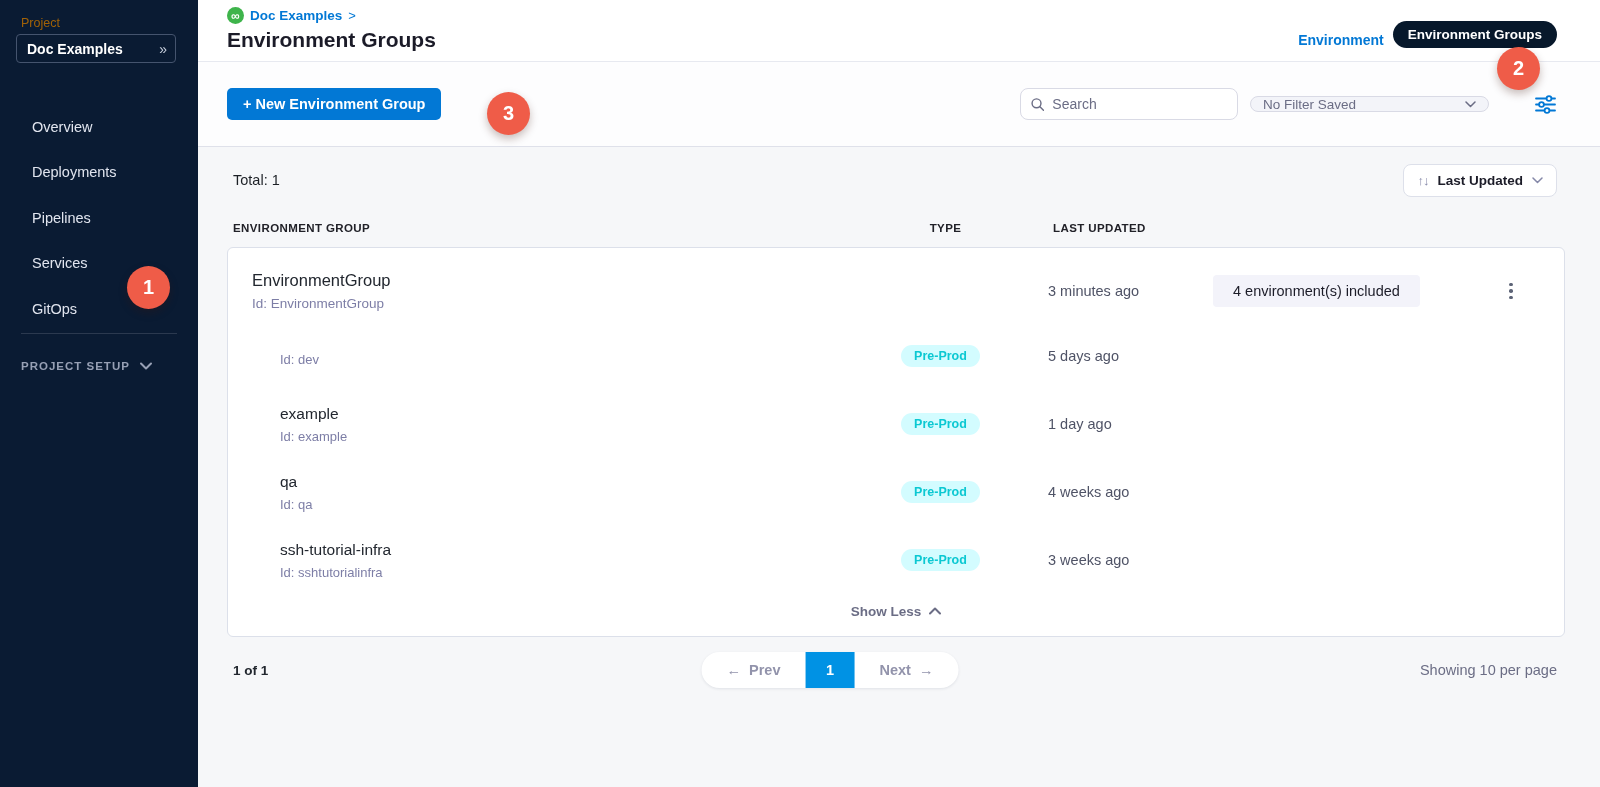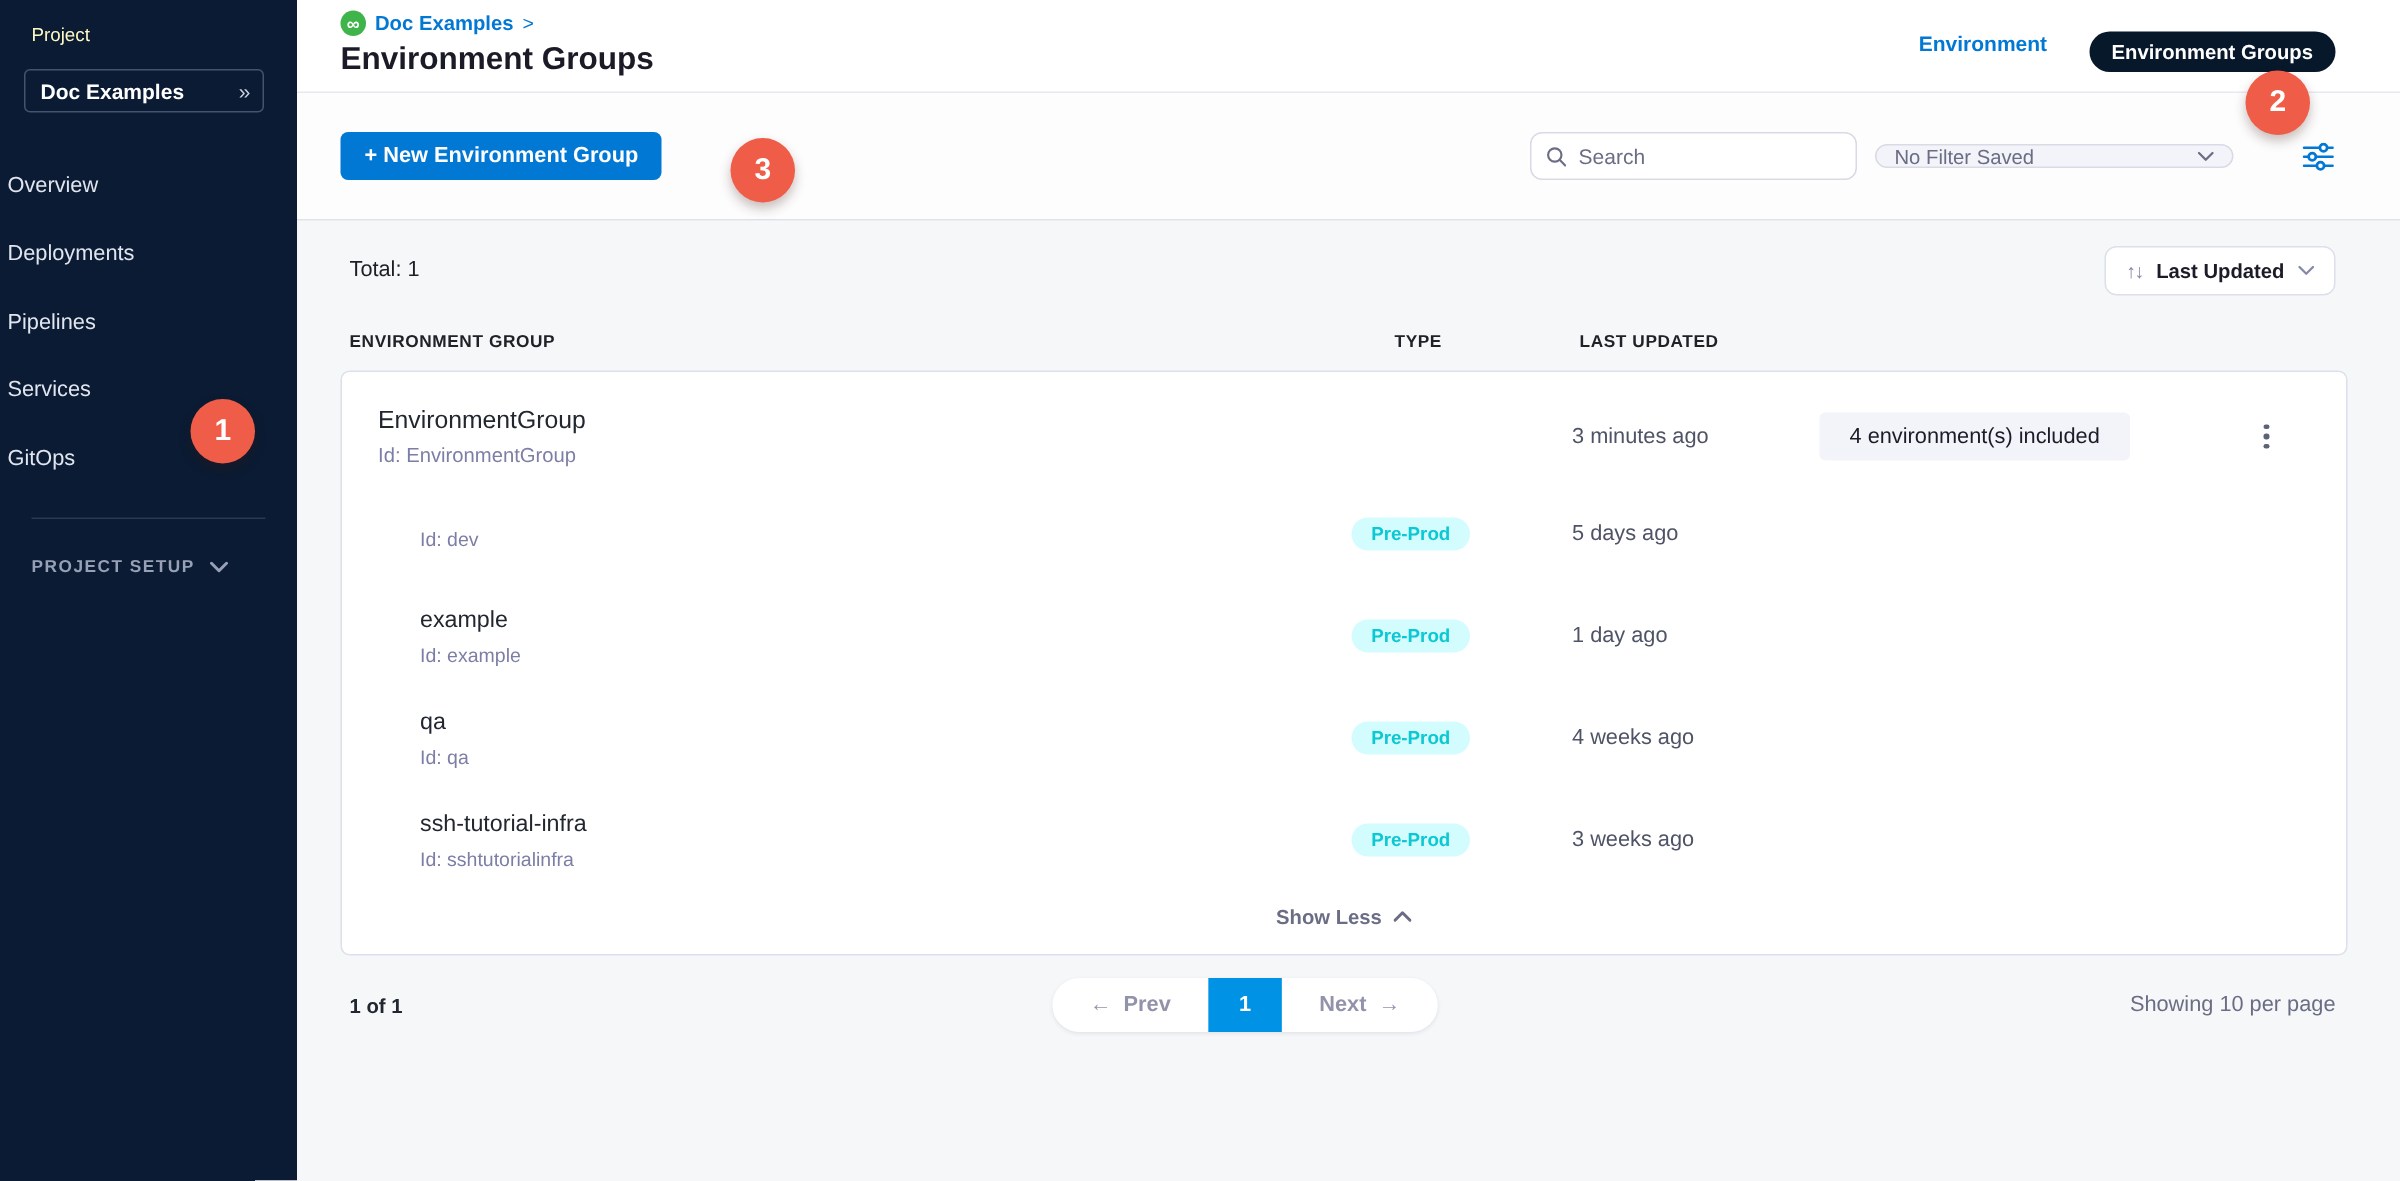--- a/index.html
+++ b/index.html
@@ -2,44 +2,44 @@
 <html><head>
 <meta charset="utf-8">
 <style>
   * { margin:0; padding:0; box-sizing:border-box; }
   html,body { width:1600px; height:787px; }
   body { font-family:"Liberation Sans","DejaVu Sans",sans-serif; background:#f6f7f9; overflow:hidden; }
   .page { position:relative; width:1600px; height:787px; }
 
   
   .sidebar { position:absolute; left:0; top:0; width:198px; height:787px; background:#0a1b33; color:#e6e9f2; z-index:3; }
-  .project-label { margin:16px 0 16px 21px; font-size:12.5px; color:#fef9c3; }
+  .project-label { margin:16px 0 4px 21px; font-size:12.5px; color:#a16207; }
   .project-box { margin:0 0 0 16px; width:160px; height:29px; border:1px solid #45546e; border-radius:4px;
                  display:flex; align-items:center; justify-content:space-between; padding:0 10px; cursor:pointer; }
   .project-box .pname { font-size:14px; font-weight:bold; color:#fff; }
   .project-box .pexp { font-size:14px; color:#c9d0de; letter-spacing:-2px; }
   .nav { list-style:none; margin-top:26px; }
-  .nav li { height:45.5px; display:flex; align-items:center; padding-left:5px; font-size:14.5px; color:#e1e5ef; cursor:pointer; }
+  .nav li { height:45.5px; display:flex; align-items:flex-end; padding-left:32px; font-size:14.5px; color:#e1e5ef; cursor:pointer; }
   .side-divider { border:none; border-top:1px solid #2b394f; margin:16px 21px 0 21px; }
   .project-setup { margin:26px 0 0 21px; display:flex; align-items:center; gap:10px;
                    font-size:11.5px; font-weight:bold; letter-spacing:1px; color:#97a0b5; cursor:pointer; }
 
   
   .main { position:absolute; left:198px; top:0; width:1402px; height:787px; }
 
   .header-band { position:relative; height:62px; background:#fff; border-bottom:1px solid #e7e9f0;
                  display:flex; align-items:flex-start; justify-content:space-between; padding:0 43px 0 29px; z-index:2; }
   .crumb-wrap { padding-top:7px; }
   .breadcrumb { display:flex; align-items:center; gap:6px; cursor:pointer; }
   .cd-icon { width:17px; height:17px; border-radius:50%; background:#3eb44b; color:#fff; font-size:12px; font-weight:bold;
              display:flex; align-items:center; justify-content:center; line-height:1; }
   .crumb-link { font-size:13.5px; font-weight:600; color:#0278d5; }
   .crumb-sep { font-size:13px; color:#0278d5; }
   .page-title { margin-top:4px; font-size:21px; font-weight:bold; color:#1b1b28; }
-  .tab-group { display:flex; align-items:flex-start; gap:28px; padding-top:21px; position:relative; z-index:5; }
+  .tab-group { display:flex; align-items:flex-end; gap:9px; padding-top:21px; position:relative; z-index:5; }
   .tab-link { font-size:14px; font-weight:bold; color:#0278d5; cursor:pointer; }
   .tab-pill { background:#07182b; color:#fff; font-size:13.5px; font-weight:bold; padding:6px 15px; border-radius:999px; cursor:pointer; }
 
   .toolbar { height:85px; background:#fdfdfe; border-bottom:1px solid #dfe1ea;
              display:flex; align-items:center; padding:0 44px 0 29px; }
   .btn-primary { height:32px; padding:0 16px; background:#0278d5; color:#fff; border:none; border-radius:5px;
                  font-size:14.5px; font-weight:bold; font-family:inherit; cursor:pointer; }
   .toolbar-right { margin-left:auto; display:flex; align-items:center; }
   .search-box { width:218px; height:32px; background:#fff; border:1px solid #d9dae5; border-radius:8px;
                 display:flex; align-items:center; padding:0 10px; gap:8px; }

